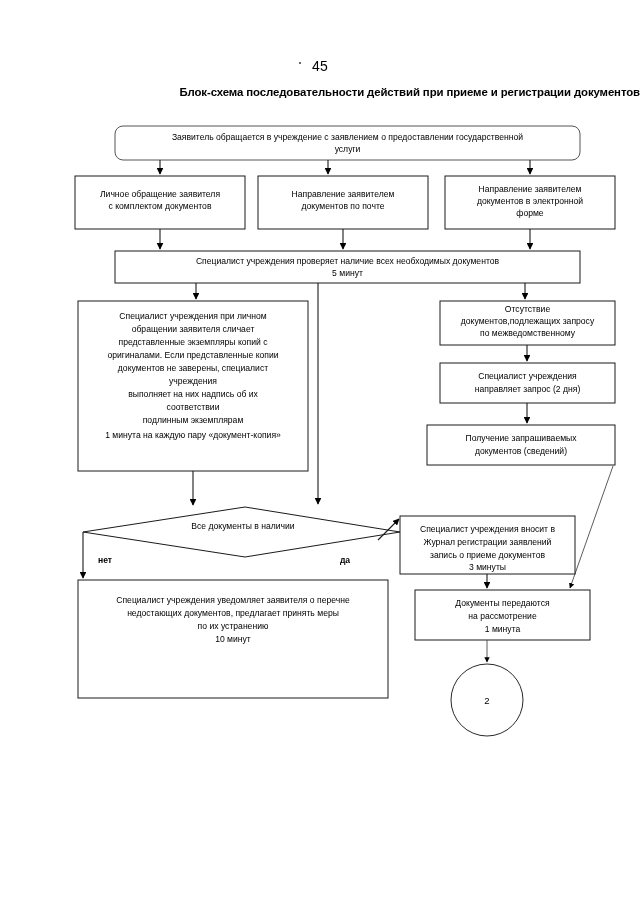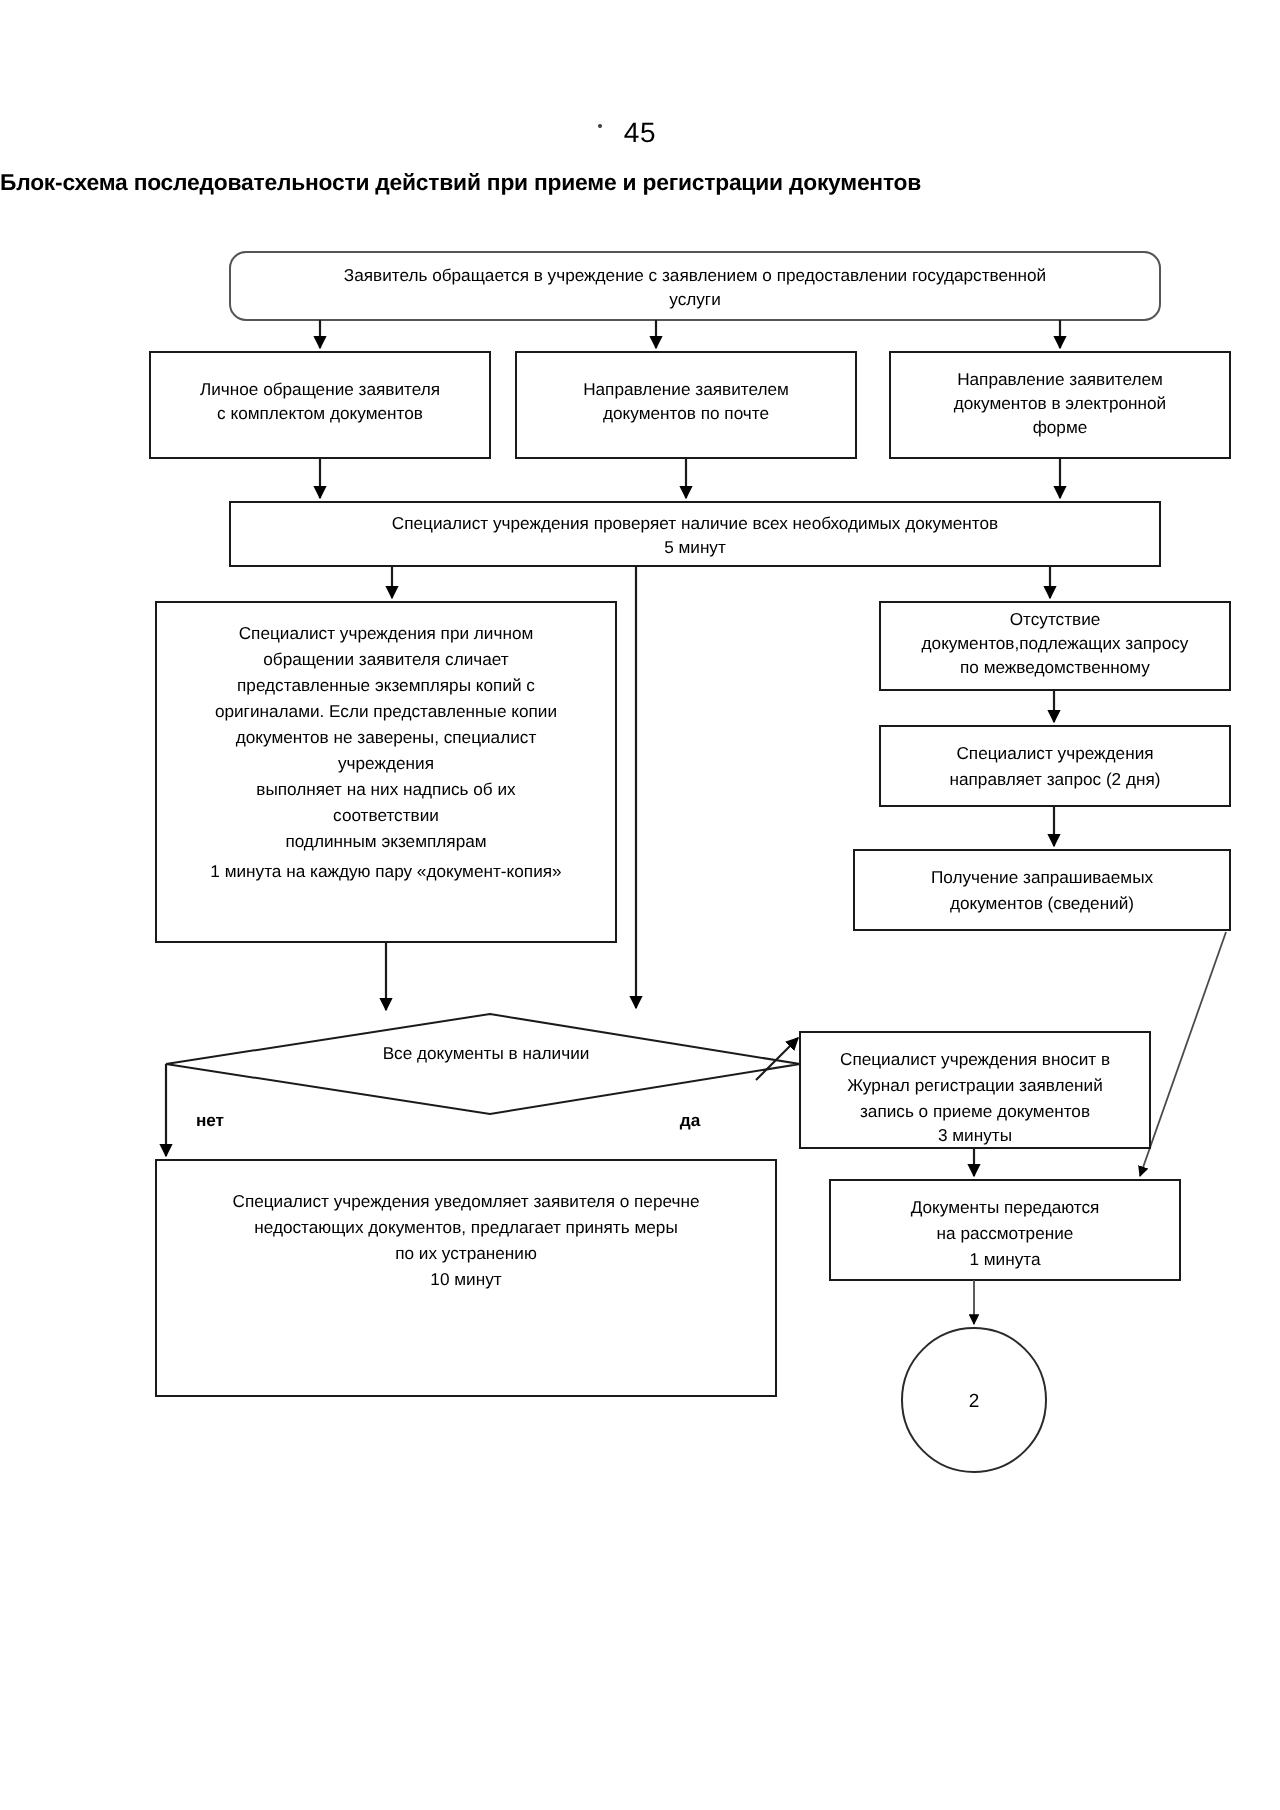--- a/index.html
+++ b/index.html
@@ -36,21 +36,21 @@
     width: 2px;
     height: 2px;
     background: #3a3a3a;
     border-radius: 50%;
   }
   .doc-title {
     position: absolute;
     top: 86px;
     left: 0;
     width: 640px;
-    text-align: left;
+    text-align: right;
     font-size: 11.4px;
     font-weight: bold;
     letter-spacing: -0.1px;
   }
   #flow {
     position: absolute;
     top: 0;
     left: 0;
   }
   .node-box {

